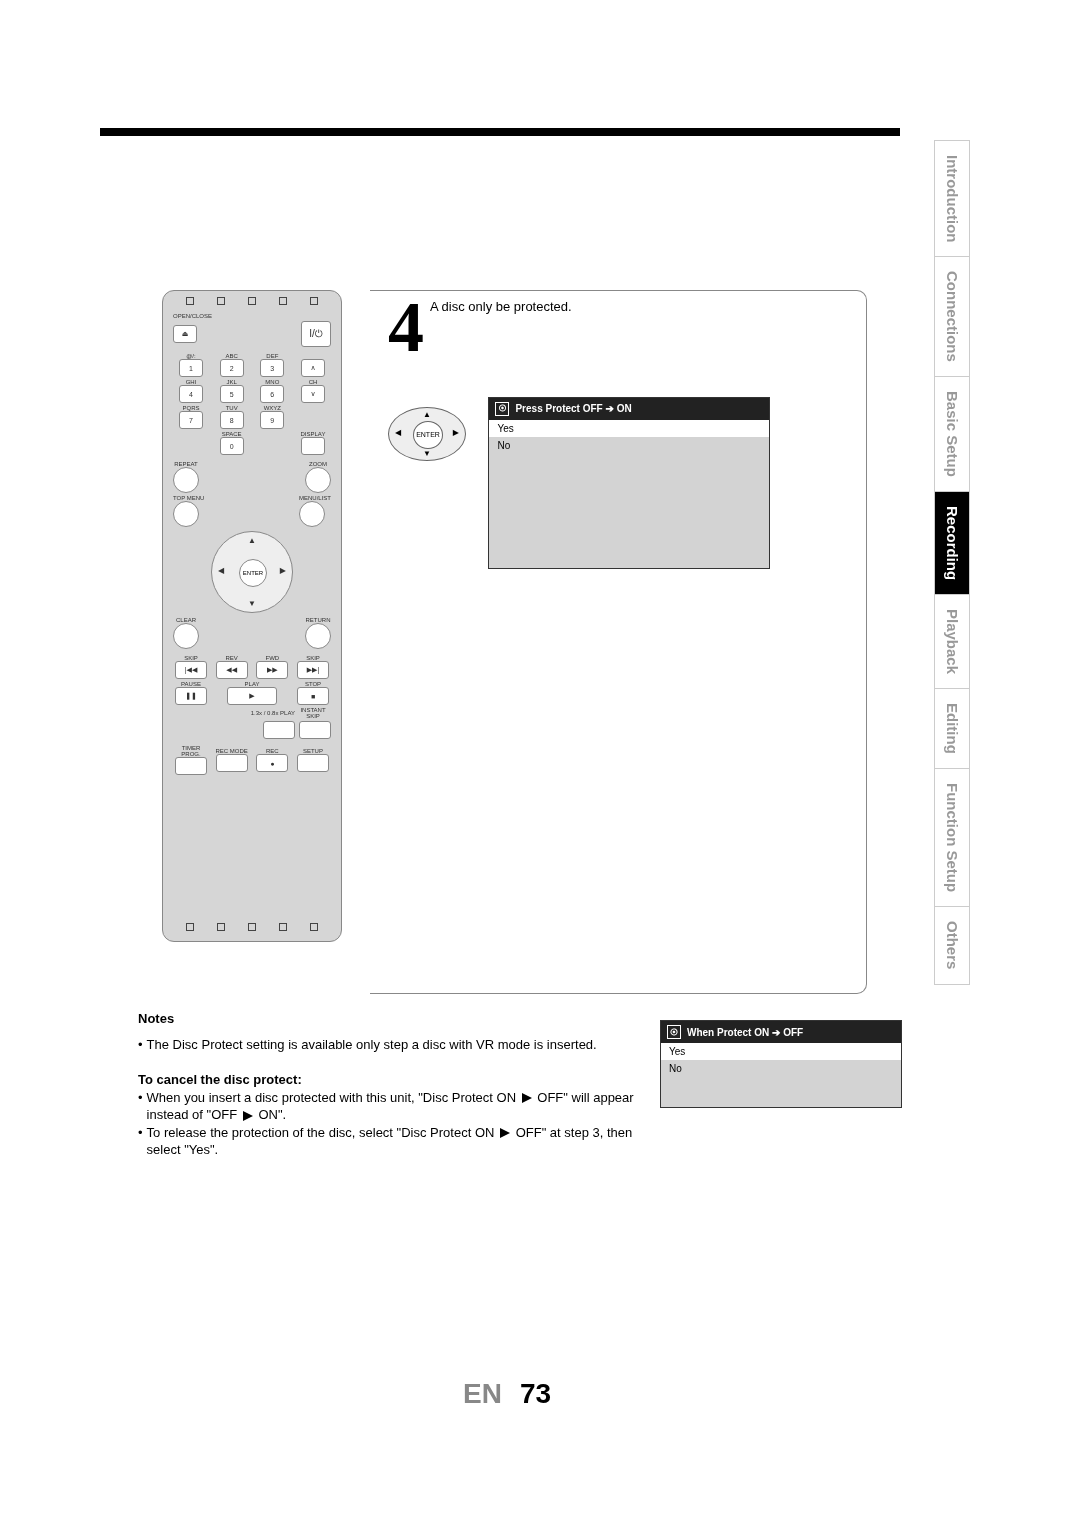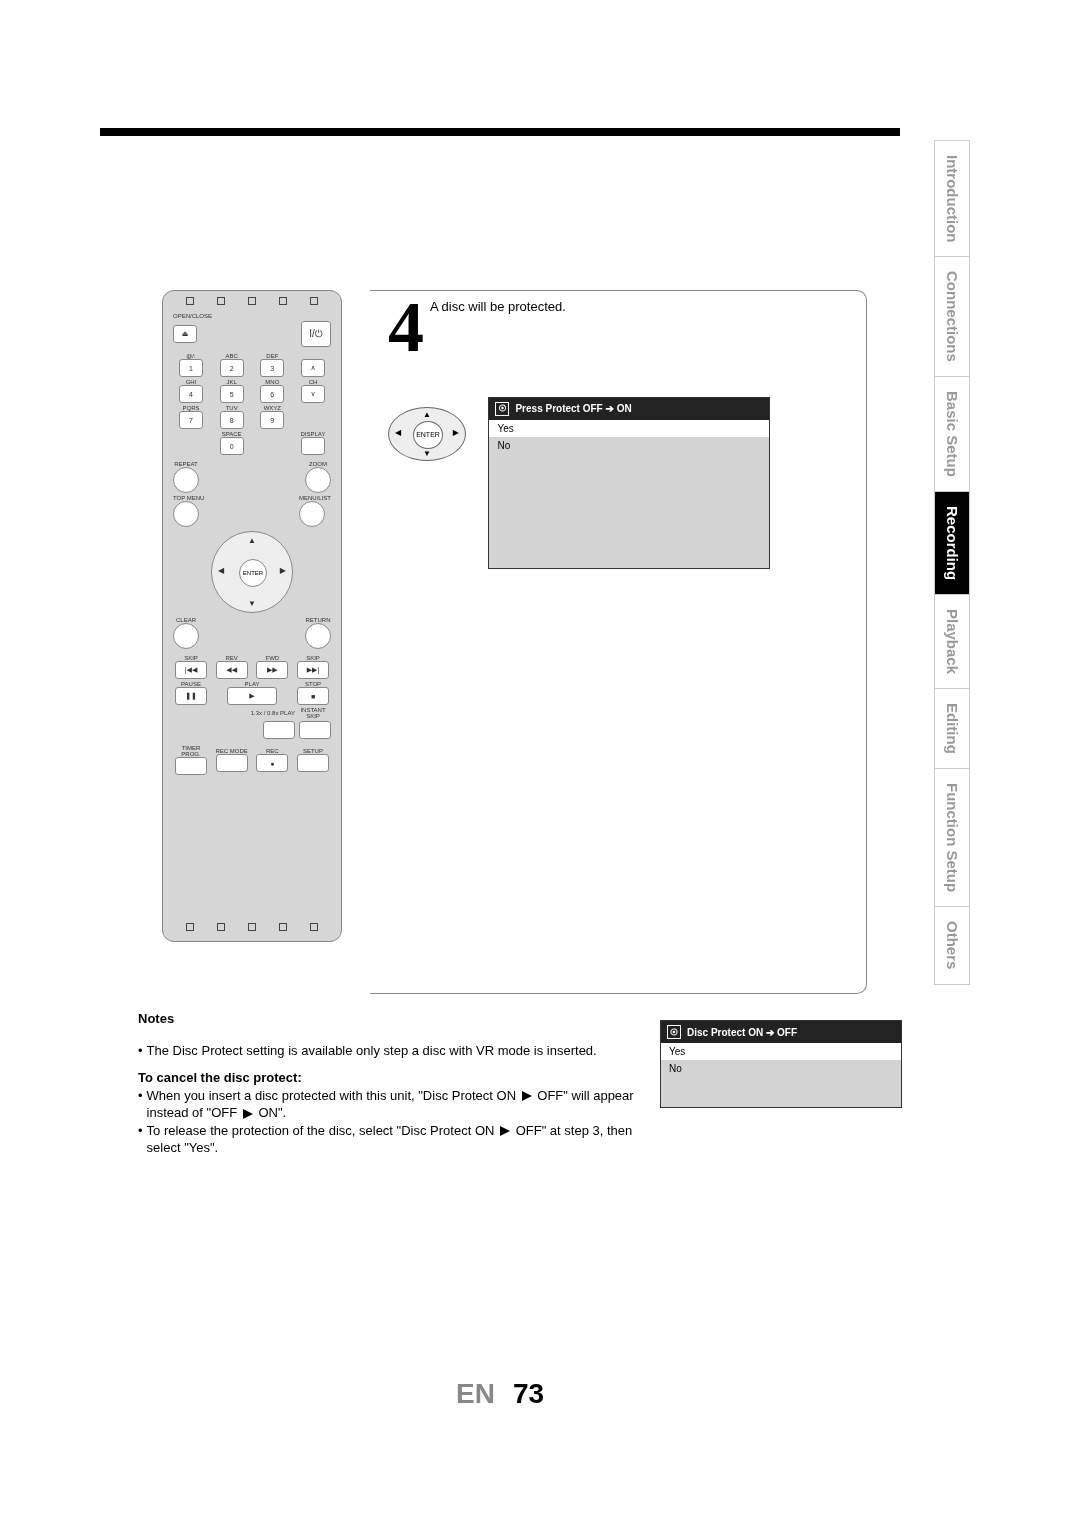--- a/index.html
+++ b/index.html
@@ -167,33 +167,33 @@
 
   
   .notes {
     position: absolute;
     left: 38px;
     top: 910px;
     width: 500px;
     font-size: 13px;
     line-height: 1.35;
   }
-  .notes .h { font-weight: bold; margin-bottom: 14px; }
-  .notes .b { font-weight: bold; margin-top: 10px; }
+  .notes .h { font-weight: bold; margin-bottom: 8px; }
+  .notes .b { font-weight: bold; margin-top: 18px; }
   .bullet { display:flex; }
   .bullet .dot { margin-right:4px; }
   .fat-arrow {
     display:inline-block; width:0; height:0;
     border-top:5px solid transparent; border-bottom:5px solid transparent;
     border-left:10px solid #000; vertical-align:middle; margin:0 2px;
   }
 
   
   .page-num {
-    position:absolute; left:0; bottom:10px; width:800px;
+    position:absolute; left:7px; bottom:10px; width:800px;
     text-align:center; font-size:28px; font-weight:bold;
   }
   .page-num .en { color:#888; margin-right:18px; }
 </style>
 </head>
 <body>
 
 <div class="page">
   <div class="top-bar"></div>
 
@@ -399,21 +399,21 @@
           <span></span>
           <span></span>
           <span></span>
         </div>
     </div>
   </div>
 
   <div class="content-wrap">
     <div>
       <span class="step-num">4</span>
-      <div class="step-sub">A disc will be protected.</div>
+      <div class="step-sub">A disc only be protected.</div>
     </div>
     <div style="clear:both"></div>
 
     <div style="margin-top:20px">
       <div class="enter-dpad">
         <div class="oval">
           <div class="arrow" style="left:34px;top:2px">▲</div>
           <div class="arrow" style="left:34px;bottom:2px">▼</div>
           <div class="arrow" style="left:6px;top:20px">◀</div>
           <div class="arrow" style="right:6px;top:20px">▶</div>
@@ -449,21 +449,21 @@
         <span class="dot">•</span>
         <span>
       <span>To release the protection of the disc, select "Disc Protect ON</span> <span class="fat-arrow"></span> <span>OFF" at step 3, then select "Yes".</span>
     </span>
       </div>
   </div>
 
   <div class="osd2">
     <div class="osd-title">
       <span class="disc-icon">⦿</span>
-      <span>Disc Protect ON ➔ OFF</span>
+      <span>When Protect ON ➔ OFF</span>
     </div>
     <div class="osd-opt sel">Yes</div>
     <div class="osd-opt">No</div>
     <div style="height:30px"></div>
   </div>
 
   <div class="page-num">
     <span class="en">EN</span><span>73</span>
   </div>
 </div>

